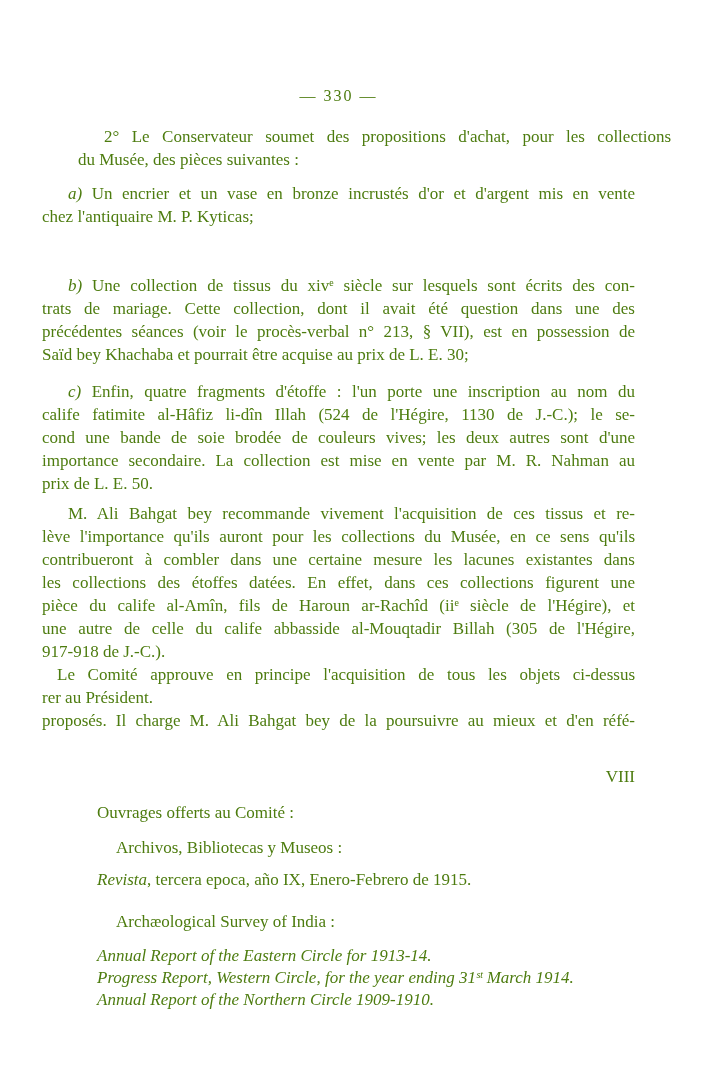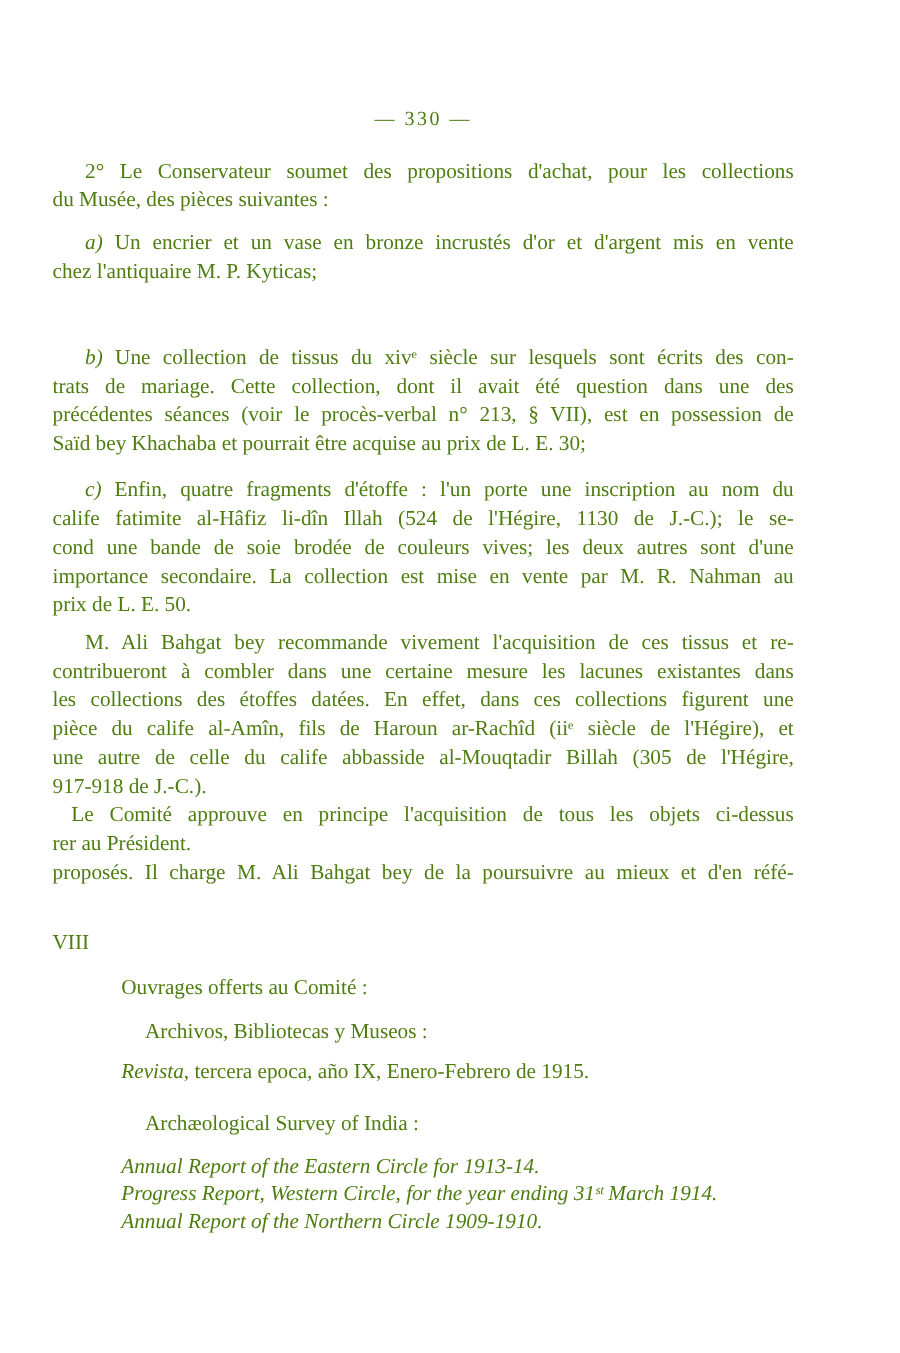--- a/index.html
+++ b/index.html
@@ -35,29 +35,29 @@
     white-space: nowrap;
     overflow: hidden;
   }
   .line.last {
     text-align-last: left;
   }
   .para .line:first-child { text-indent: 26px; }
   .para.small-indent .line:first-child { text-indent: 15px; }
   .para.ital-first .line:first-child::first-letter { font-style: italic; }
 
-  .p-resolution { margin-bottom: 11px; }
+  .p-resolution { margin-bottom: 11px; margin-left: 36px; }
   .p-item-a     { margin-bottom: 11px; }
   .p-item-b     { margin-bottom: 14px; margin-top: 46px; }
   .p-item-c     { margin-bottom: 7px;  }
   .p-bahgat     { margin-bottom: 0;    }
   .p-comite     { margin-bottom: 33px; }
 
   .section-heading {
-    text-align: left;
+    text-align: right;
     font-size: 17px;
     margin-bottom: 13px;
   }
   .hang { padding-left: 55px; }
   .hang.sub { padding-left: 74px; }
   .ouvrages-line  { margin-bottom: 12px; }
   .archivos-line  { margin-bottom: 9px;  }
   .revista-line   { margin-bottom: 19px; }
   .asi-heading    { margin-bottom: 12px; }
   .italic { font-style: italic; }
@@ -95,20 +95,21 @@
   <div class="para ital-first p-item-c">
       <div class="line">c) Enfin, quatre fragments d'étoffe : l'un porte une inscription au nom du</div>
       <div class="line">calife fatimite al-Hâfiz li-dîn Illah (524 de l'Hégire, 1130 de J.-C.); le se-</div>
       <div class="line">cond une bande de soie brodée de couleurs vives; les deux autres sont d'une</div>
       <div class="line">importance secondaire. La collection est mise en vente par M. R. Nahman au</div>
       <div class="line last">prix de L. E. 50.</div>
     </div>
 
   <div class="para p-bahgat">
       <div class="line">M. Ali Bahgat bey recommande vivement l'acquisition de ces tissus et re-</div>
+      <div class="line">lève l'importance qu'ils auront pour les collections du Musée, en ce sens qu'ils</div>
       <div class="line">contribueront à combler dans une certaine mesure les lacunes existantes dans</div>
       <div class="line">les collections des étoffes datées. En effet, dans ces collections figurent une</div>
       <div class="line">pièce du calife al-Amîn, fils de Haroun ar-Rachîd (iiᵉ siècle de l'Hégire), et</div>
       <div class="line">une autre de celle du calife abbasside al-Mouqtadir Billah (305 de l'Hégire,</div>
       <div class="line last">917-918 de J.-C.).</div>
     </div>
 
   <div class="para small-indent p-comite">
       <div class="line">Le Comité approuve en principe l'acquisition de tous les objets ci-dessus</div>
       <div class="line last">rer au Président.</div>

